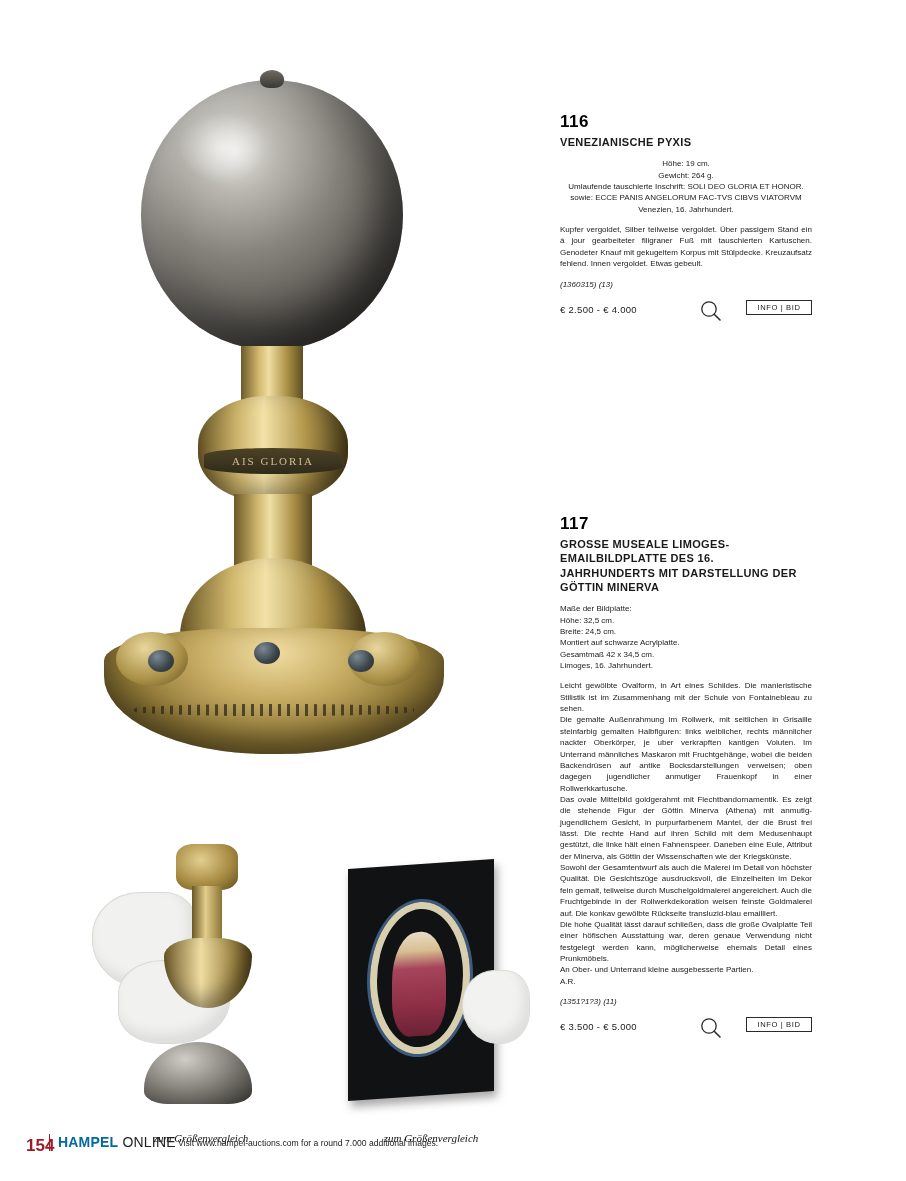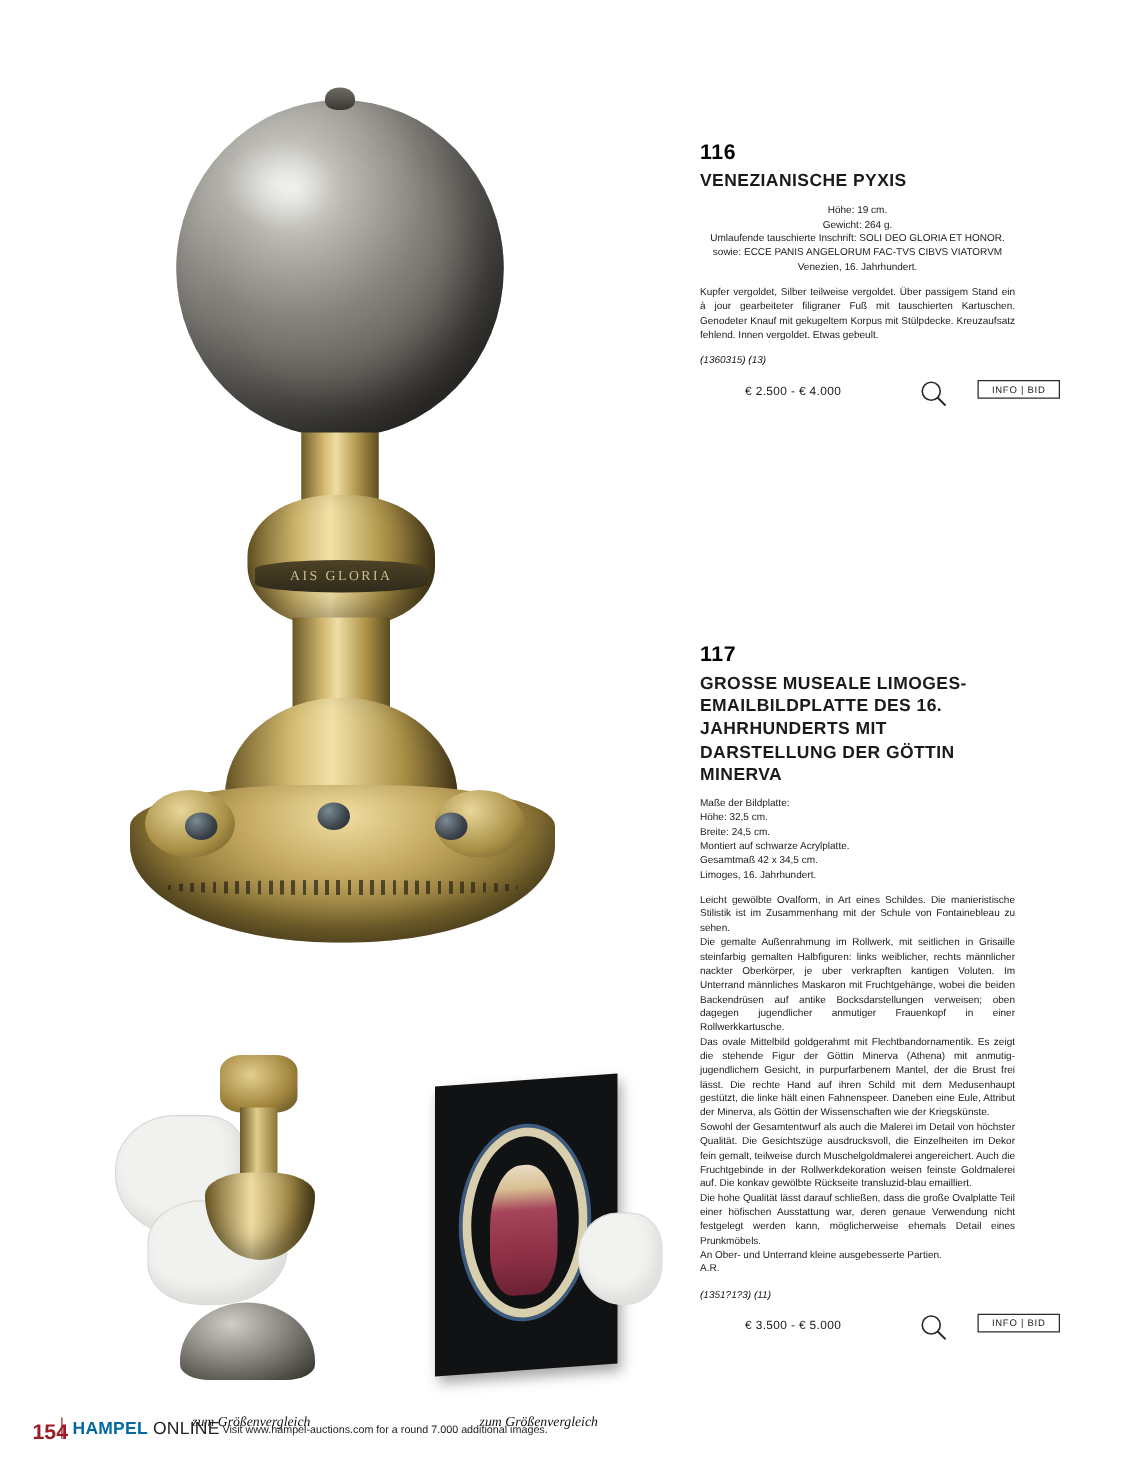--- a/index.html
+++ b/index.html
@@ -271,21 +271,21 @@
 
   .lot-number {
     font-family: "Liberation Sans", sans-serif;
     font-size: 17px;
     font-weight: 700;
     color: #000000;
     letter-spacing: .5px;
     margin-bottom: 3px;
   }
   .lot-title {
-    font-size: 14px;
+    font-size: 11px;
     font-weight: 700;
     letter-spacing: .35px;
     line-height: 1.3;
     text-transform: uppercase;
     margin-bottom: 9px;
   }
   .lot-block {
     font-size: 8px;
     line-height: 1.42;
     margin-bottom: 9px;
@@ -295,21 +295,20 @@
   .lot-ref {
     font-size: 8px;
     font-style: italic;
     line-height: 1.4;
     margin-bottom: 10px;
   }
   .lot-foot {
     position: relative;
     height: 22px;
     margin-top: 6px;
-    margin-left: 36px;
   }
   .lot-price {
     position: absolute;
     left: 0; top: 4px;
     font-size: 9.5px;
     letter-spacing: .3px;
   }
   .magnifier {
     position: absolute;
     left: 138px; top: -2px;

